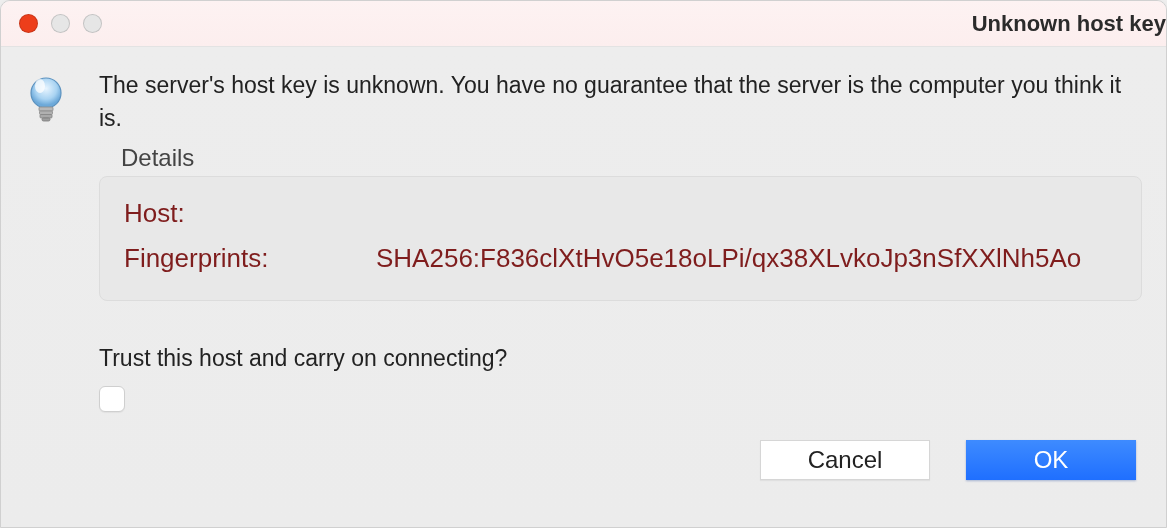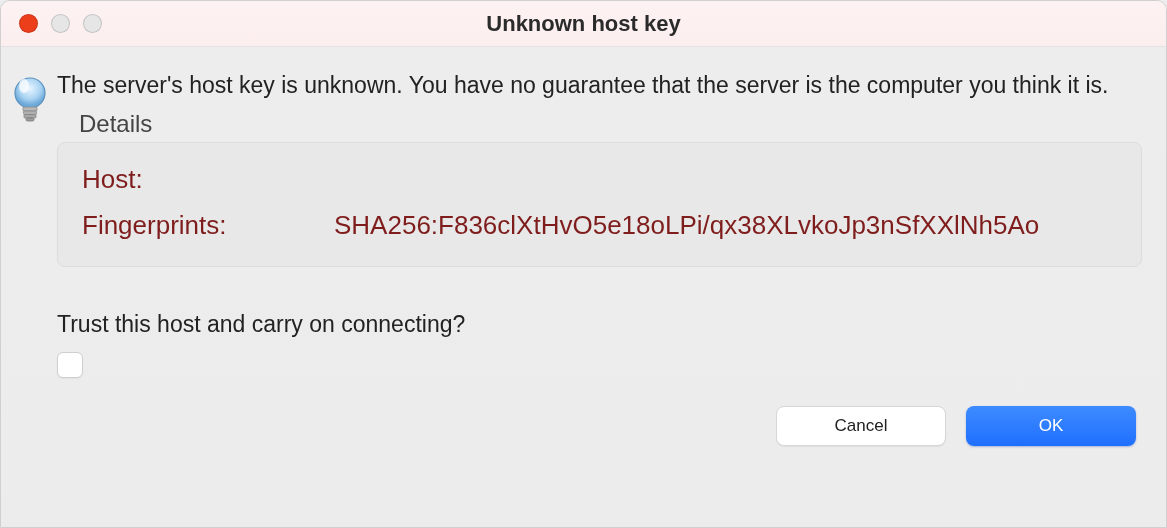--- a/index.html
+++ b/index.html
@@ -42,30 +42,31 @@
     .traffic-light {
       width: 19px;
       height: 19px;
       border-radius: 50%;
       border: 0.5px solid rgba(0,0,0,0.15);
     }
     .tl-red { background: #ed3e1b; }
     .tl-grey { background: #e6e6e6; }
     .title {
       width: 100%;
-      text-align: center;
+      text-align: right;
       font-weight: 600;
       font-size: 22px;
       color: #2b2b2b;
     }
     .content {
       flex: 1;
       background: linear-gradient(to bottom, #ededed, #ececec);
       display: flex;
-      padding: 22px 24px 0 8px;
+      padding: 22px 24px 0 24px;
+      gap: 26px;
     }
     .icon-col {
       flex: 0 0 48px;
       padding-top: 6px;
     }
     .bulb-icon svg {
       width: 42px;
       height: 52px;
       display: block;
     }
@@ -131,27 +132,28 @@
     .button-row {
       display: flex;
       justify-content: flex-end;
       gap: 20px;
       padding-right: 6px;
       padding-bottom: 18px;
     }
     .btn {
       min-width: 170px;
       height: 40px;
-      border-radius: 8px;
-      font-size: 17px;
+      border-radius: 0;
+      font-size: 24px;
       border: none;
       cursor: pointer;
       display: inline-flex;
       align-items: center;
       justify-content: center;
+      margin-left: 16px;
     }
     .btn-secondary {
       background: #ffffff;
       color: #222;
       border: 1px solid #d6d6d6;
       box-shadow: 0 1px 1px rgba(0,0,0,0.05);
     }
     .btn-primary {
       background: linear-gradient(to bottom, #3e8bff, #1f6fff);
       color: #ffffff;

